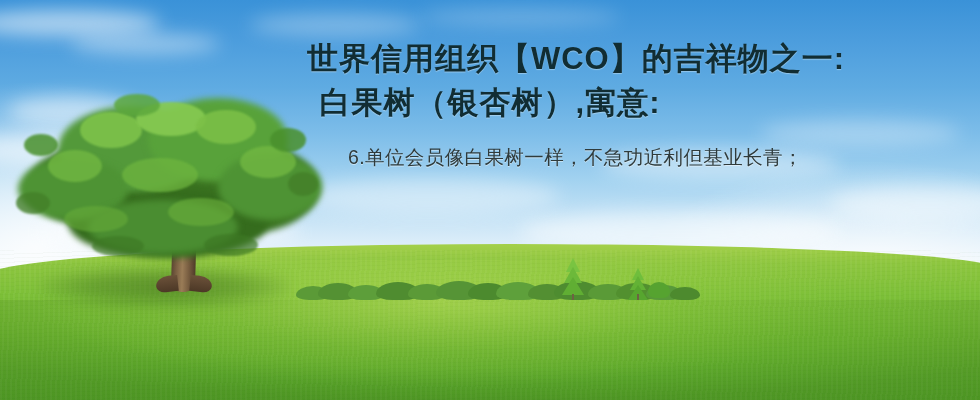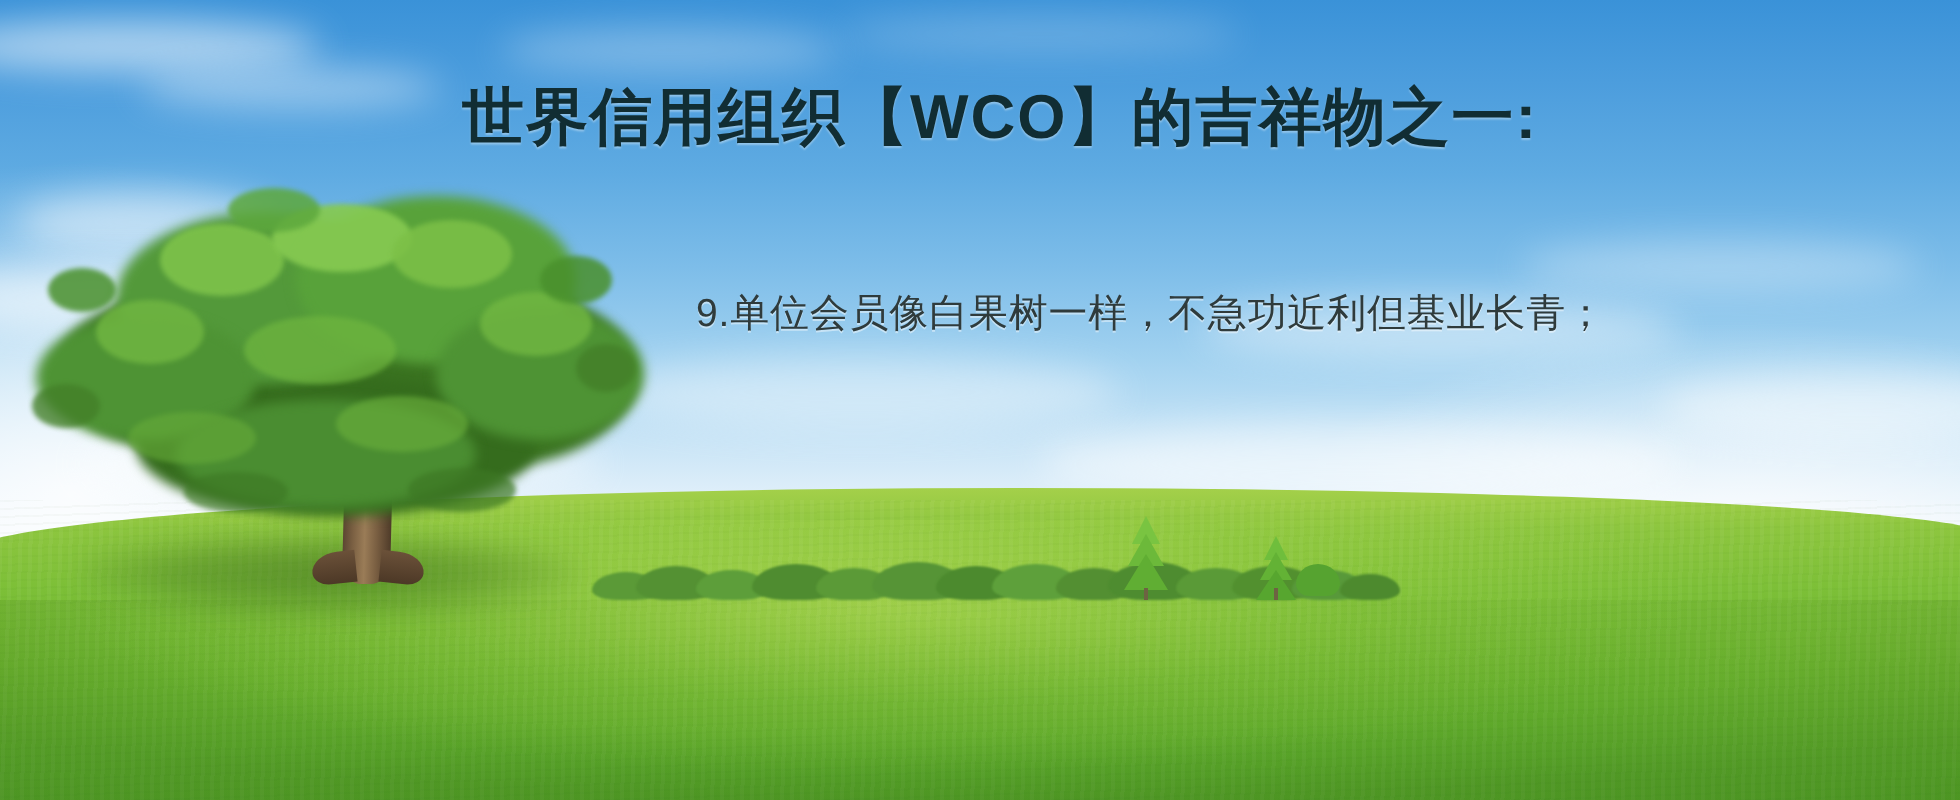--- a/index.html
+++ b/index.html
@@ -225,21 +225,21 @@
     position: absolute;
     width: 980px;
     text-align: center;
     color: #112d33;
     font-weight: 700;
     font-size: 31px;
     letter-spacing: 1px;
     white-space: nowrap;
     text-shadow: 0 1px 1px rgba(255,255,255,0.35);
   }
-  .title-1 { top: 38px; left: 145px; width: 710px; }
+  .title-1 { top: 38px; left: 135px; width: 710px; text-align: right; }
   .title-2 { top: 82px; left: 135px; width: 710px; }
 
   .body-list {
     position: absolute;
     left: 348px;
     top: 142px;
     width: 520px;
   }
   .body-line {
     color: #2f3b3c;
@@ -347,19 +347,20 @@
     <div class="leaf-sharp" style="left:252px; top:40px;  width:36px; height:24px; background:#49902c; opacity:.85;"></div>
     <div class="leaf-sharp" style="left:270px; top:84px;  width:30px; height:24px; background:#437f28; opacity:.80;"></div>
     <div class="leaf-sharp" style="left:-2px;  top:104px; width:34px; height:22px; background:#437f28; opacity:.78;"></div>
     <div class="leaf-sharp" style="left:96px;  top:6px;   width:46px; height:22px; background:#5da83d; opacity:.85;"></div>
     <div class="leaf-sharp" style="left:186px; top:146px; width:54px; height:22px; background:#3d7824; opacity:.7;"></div>
     <div class="leaf-sharp" style="left:74px;  top:148px; width:52px; height:20px; background:#3d7824; opacity:.66;"></div>
   </div>
 
   <div class="text-layer">
     <div class="title-line title-1">世界信用组织【WCO】的吉祥物之一:</div>
+    <div class="title-line title-2">白果树（银杏树）,寓意:</div>
 
     <div class="body-list">
-      <div class="body-line">9.单位会员像白果树一样，不急功近利但基业长青；</div>
+      <div class="body-line">6.单位会员像白果树一样，不急功近利但基业长青；</div>
     </div>
   </div>
 
 </div>
 
 </body></html>

